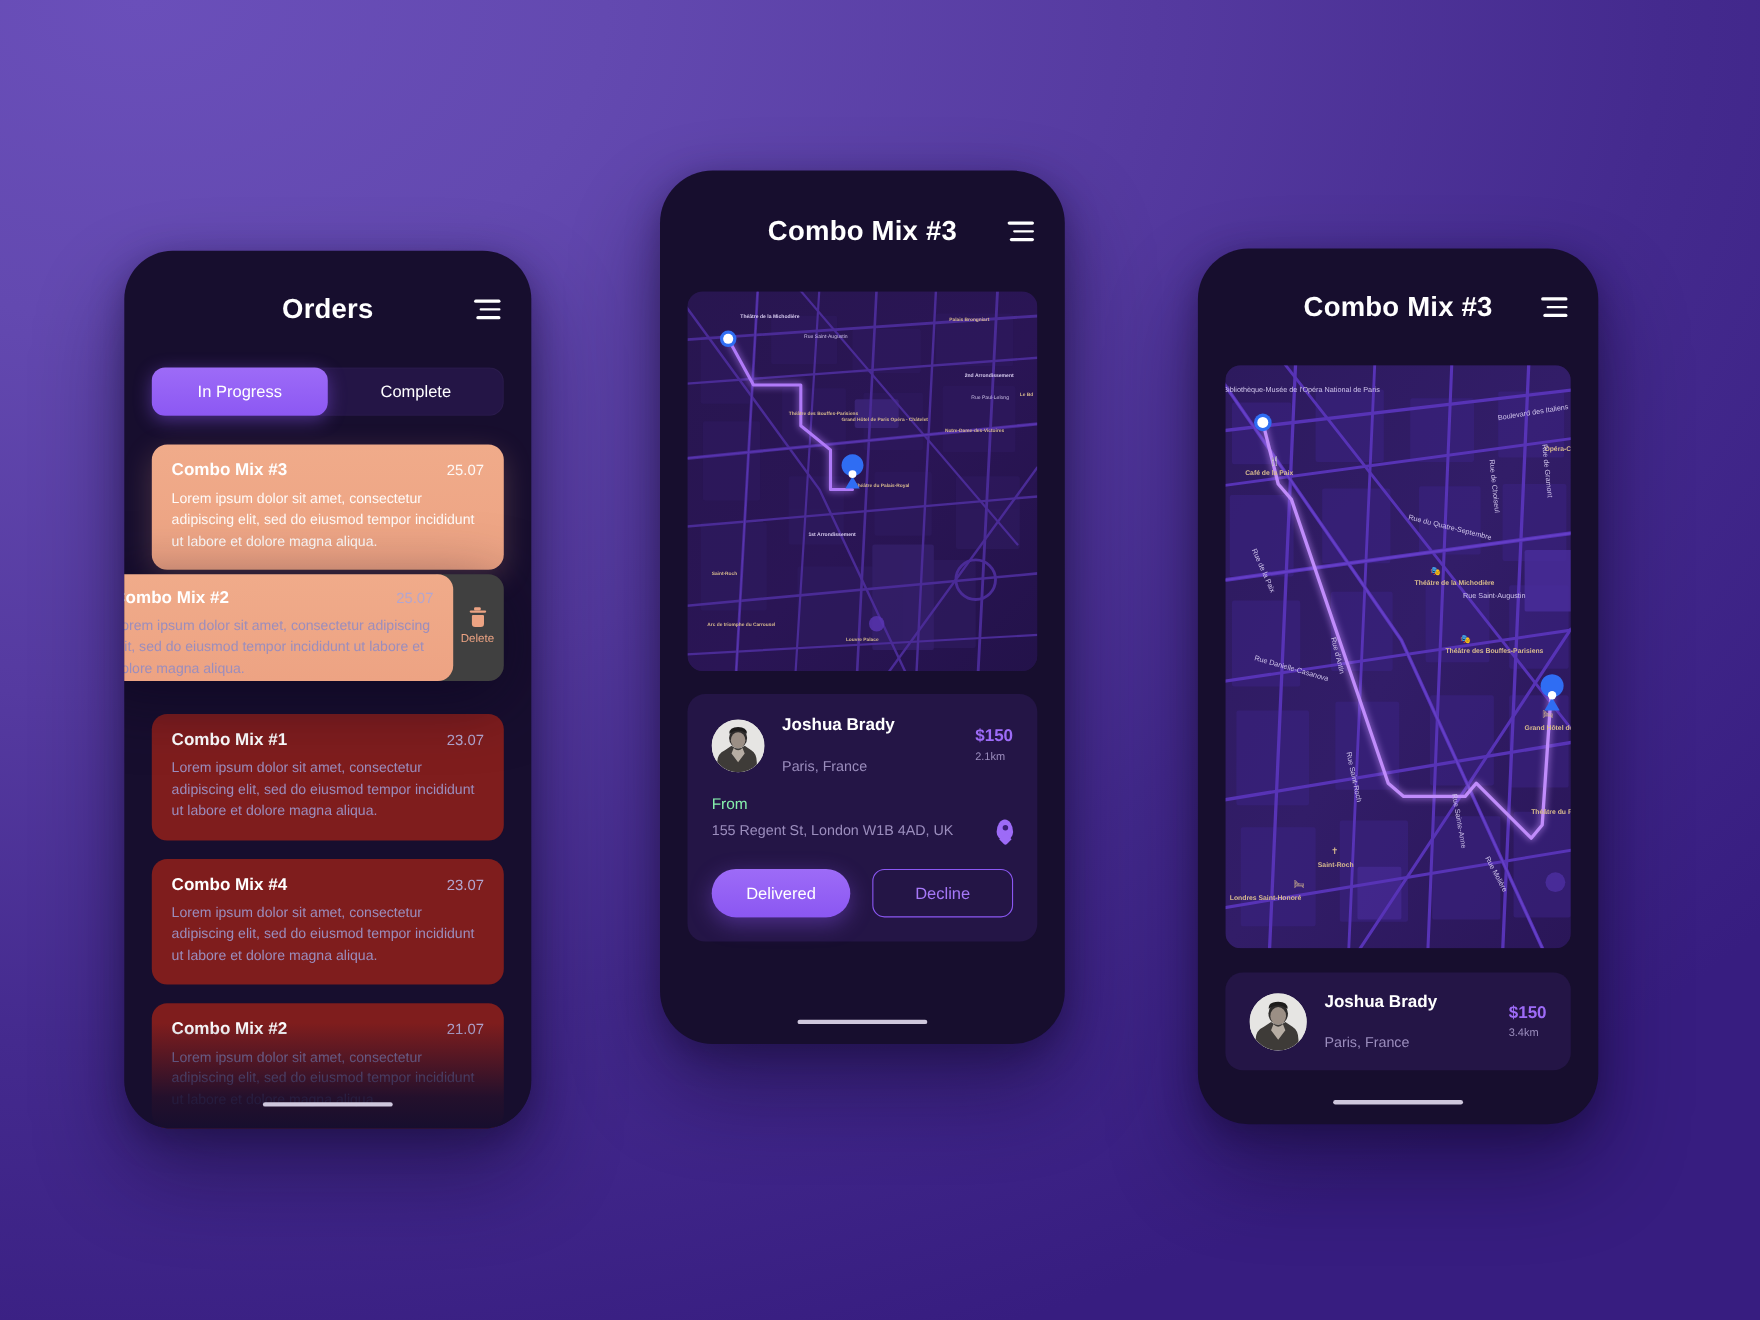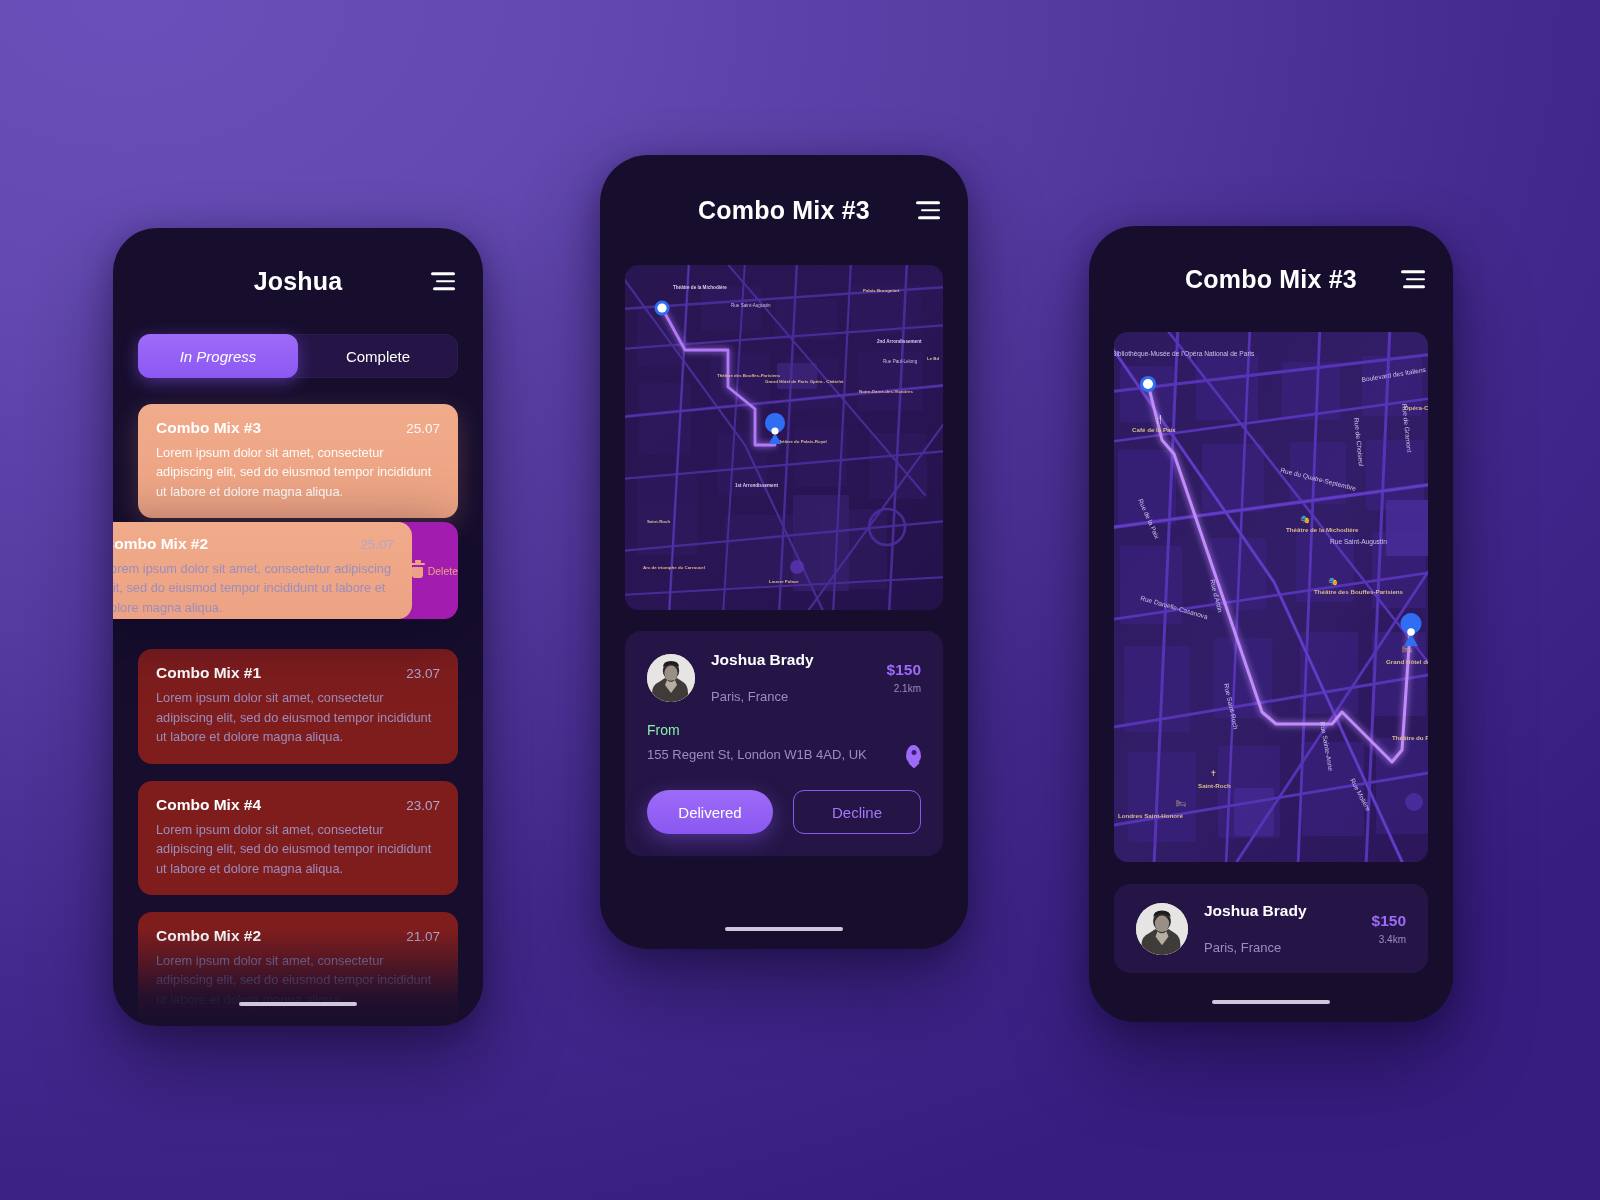--- a/index.html
+++ b/index.html
@@ -70,21 +70,20 @@
     font-size: 15px;
     color: #ffffff;
     border-radius: 12px;
     cursor: pointer;
     z-index: 1;
   }
   .seg-btn.active {
     background: linear-gradient(180deg,#9d6bf7 0%, #8c58f3 100%);
     box-shadow: 0 4px 16px rgba(140,88,243,.45);
     font-weight: 500;
-    font-style: italic;
   }
 
   
   .order-list {
     margin-top: 26px;
     padding: 0 25px;
     display: flex; flex-direction: column; gap: 17px;
     position: relative;
   }
   .order-card {
@@ -123,23 +122,23 @@
   .swipe-card {
     flex: 1;
     background: linear-gradient(180deg,#f0ab8a 0%, #eda383 100%);
     border-radius: 14px;
     padding: 13px 18px 15px 18px;
     z-index: 2;
   }
   .swipe-action {
     width: 62px;
     margin-left: -16px;
-    background: #a21caf;
+    background: #404040;
     border-radius: 0 14px 14px 0;
-    display: flex; flex-direction: row; align-items: center; justify-content: center;
+    display: flex; flex-direction: column; align-items: center; justify-content: center;
     gap: 4px;
     padding-left: 14px;
     cursor: pointer;
   }
   .trash {
     width: 15px; height: 16px; position: relative;
   }
   .trash .lid {
     position: absolute; top: 0; left: 0; width: 15px; height: 2.6px;
     background: #eda383; border-radius: 1px;
@@ -189,21 +188,21 @@
   .person { display: flex; align-items: center; gap: 16px; }
   .avatar {
     width: 48px; height: 48px; border-radius: 50%;
     overflow: hidden; flex: 0 0 48px;
     background: #cfcfcf;
   }
   .phone-3 .avatar { width: 52px; height: 52px; flex-basis: 52px; }
   .person-info { flex: 1; }
   .person-name { font-size: 15.5px; font-weight: bold; color: #ffffff; }
   .person-loc { font-size: 13px; color: #9b8dbd; margin-top: 20px; }
-  .person-meta { text-align: right; }
+  .person-meta { }
   .price { font-size: 15.5px; font-weight: bold; color: #9d6bf7; }
   .dist { font-size: 10px; color: #9b8dbd; margin-top: 4px; }
 
   .addr-block { margin-top: 18px; position: relative; }
   .addr-label { font-size: 14px; font-weight: normal; color: #86efac; }
   .addr-row { display: flex; align-items: center; justify-content: space-between; margin-top: 7px; }
   .addr-text { font-size: 13px; color: #9b8dbd; }
   .pin {
     width: 15px; height: 19px; flex: 0 0 15px;
     background: #9d6bf7;
@@ -242,21 +241,21 @@
   .map-label-b { font-size: 4.6px; fill: #d8cdf0; font-weight: bold; font-family: "Liberation Sans", sans-serif; }
   .map-poi { font-size: 4.4px; fill: #d8bb8e; font-weight: bold; font-family: "Liberation Sans", sans-serif; }
   .map-label3 { font-size: 6.6px; fill: #cec3ea; font-family: "Liberation Sans", sans-serif; }
   .map-poi3 { font-size: 6.2px; fill: #d8bb8e; font-weight: bold; font-family: "Liberation Sans", sans-serif; }
 </style>
 </head>
 <body>
 
 <div class="phone phone-1">
   <div class="hdr">
-    <div class="hdr-title">Joshua</div>
+    <div class="hdr-title">Orders</div>
     <div class="hamburger">
         <i></i>
         <i></i>
         <i></i>
       </div>
   </div>
 
   <div class="seg">
     <div class="seg-btn active">
       <span>In Progress</span>

